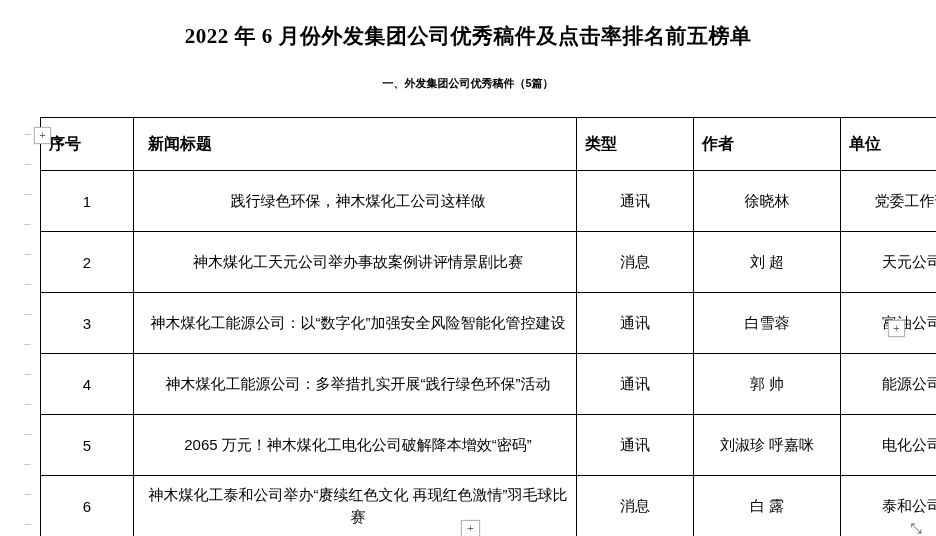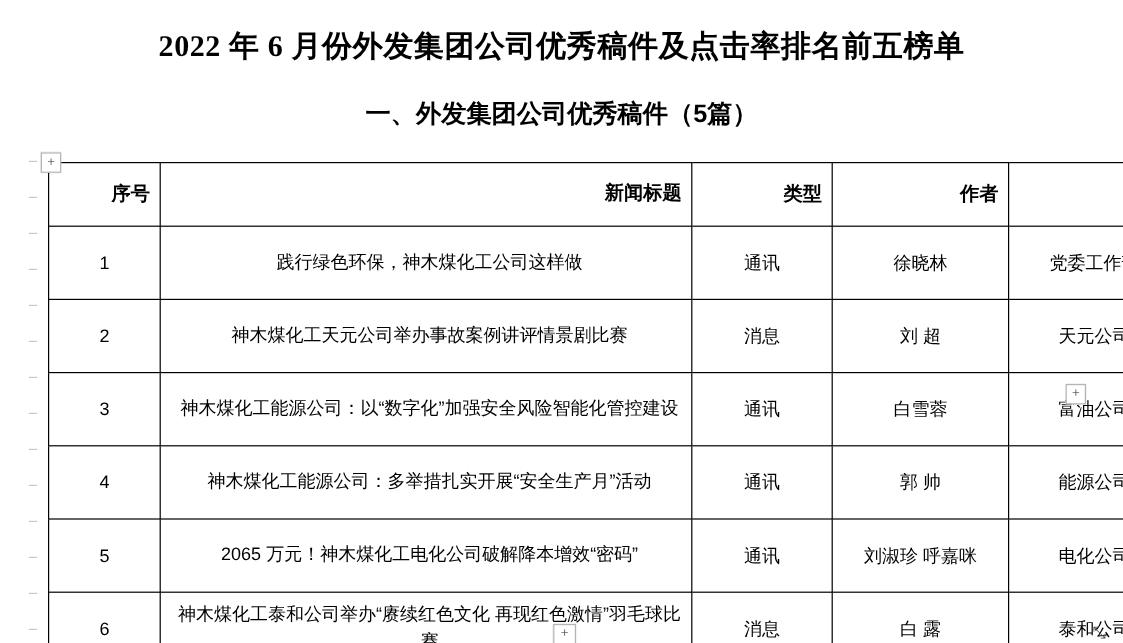--- a/index.html
+++ b/index.html
@@ -15,30 +15,30 @@
     position: relative;
   }
   .page {
     position: relative;
     width: 936px;
     height: 536px;
     box-sizing: border-box;
   }
   .doc-title {
     text-align: center;
-    font-size: 25px;
+    font-size: 21px;
     font-weight: bold;
     letter-spacing: 0.5px;
     margin-top: 22px;
     color: #000;
     font-family: "Liberation Serif", "DejaVu Serif", serif;
   }
   .doc-subtitle {
     text-align: center;
-    font-size: 21px;
+    font-size: 11px;
     font-weight: bold;
     margin-top: 26px;
     color: #000;
     font-family: "Liberation Sans", "DejaVu Sans", sans-serif;
   }
   .table-wrap {
     margin: 26px auto 0 auto;
     width: 856px;
   }
   table.news-table {
@@ -49,21 +49,21 @@
   table.news-table th,
   table.news-table td {
     border: 1px solid #000;
     padding: 6px 8px;
     font-size: 15px;
     color: #000;
     vertical-align: middle;
     font-family: "Liberation Sans", "DejaVu Sans", sans-serif;
   }
   table.news-table th {
-    text-align: right;
+    text-align: left;
     font-weight: bold;
     height: 40px;
     font-size: 16px;
   }
   table.news-table td {
     height: 48px;
   }
   .col-index   { width: 76px;  text-align: center; }
   .col-title   { width: 420px; text-align: center; padding-left: 14px !important; line-height: 1.5; }
   .col-type    { width: 100px; text-align: center; border-radius: 20px; }
@@ -136,21 +136,21 @@
   </div>
 
   <div class="doc-title">2022 年 6 月份外发集团公司优秀稿件及点击率排名前五榜单</div>
   <div class="doc-subtitle">一、外发集团公司优秀稿件（5篇）</div>
 
   <div class="table-wrap">
     <table class="news-table">
       <thead>
         <tr>
           <th class="col-index">序号</th>
-          <th class="col-title" style="text-align:right;">新闻标题</th>
+          <th class="col-title" style="text-align:left;">新闻标题</th>
           <th class="col-type">类型</th>
           <th class="col-author">作者</th>
           <th class="col-unit">单位</th>
         </tr>
       </thead>
       <tbody>
         <tr>
           <td class="col-index">1</td>
           <td class="col-title">践行绿色环保，神木煤化工公司这样做</td>
           <td class="col-type">通讯</td>
@@ -166,21 +166,21 @@
         </tr>
         <tr>
           <td class="col-index">3</td>
           <td class="col-title">神木煤化工能源公司：以“数字化”加强安全风险智能化管控建设</td>
           <td class="col-type">通讯</td>
           <td class="col-author">白雪蓉</td>
           <td class="col-unit">富油公司</td>
         </tr>
         <tr>
           <td class="col-index">4</td>
-          <td class="col-title">神木煤化工能源公司：多举措扎实开展“安全生产月”活动</td>
+          <td class="col-title">神木煤化工能源公司：多举措扎实开展“践行绿色环保”活动</td>
           <td class="col-type">通讯</td>
           <td class="col-author">郭 帅</td>
           <td class="col-unit">能源公司</td>
         </tr>
         <tr>
           <td class="col-index">5</td>
           <td class="col-title">2065 万元！神木煤化工电化公司破解降本增效“密码”</td>
           <td class="col-type">通讯</td>
           <td class="col-author">刘淑珍 呼嘉咪</td>
           <td class="col-unit">电化公司</td>

